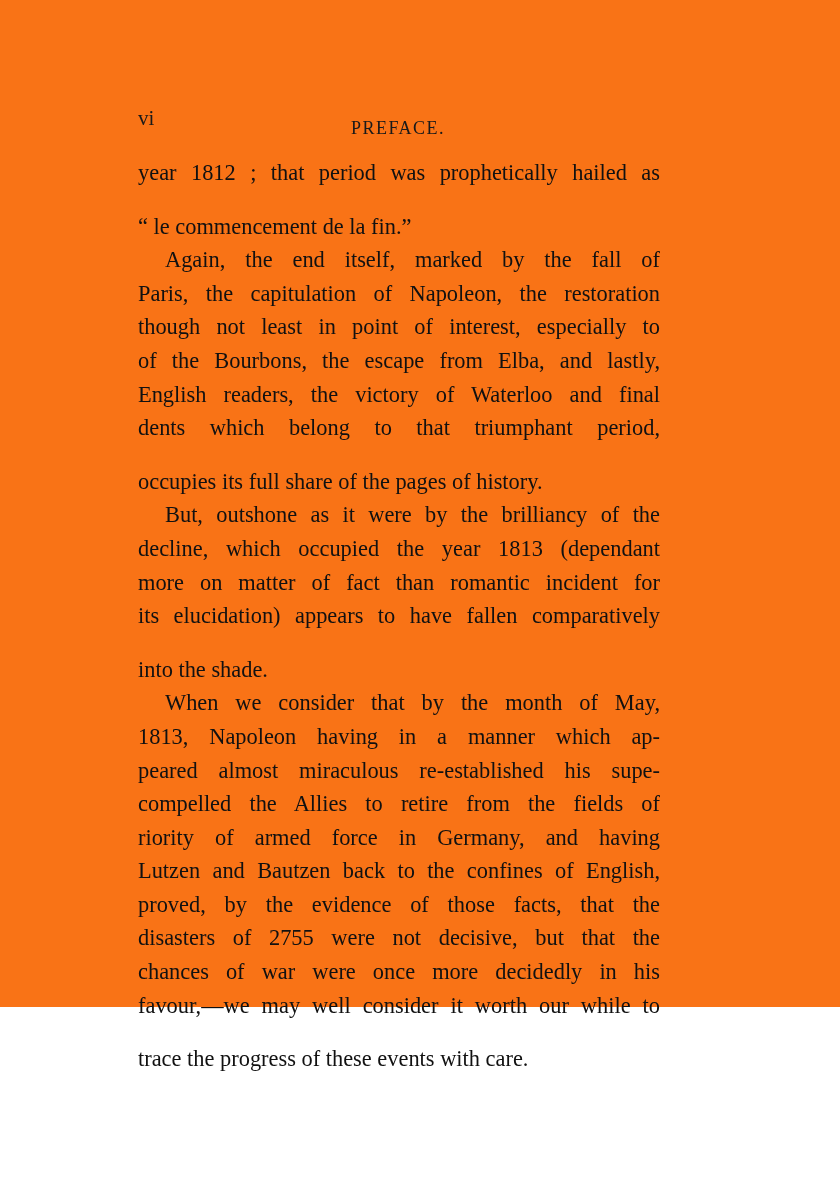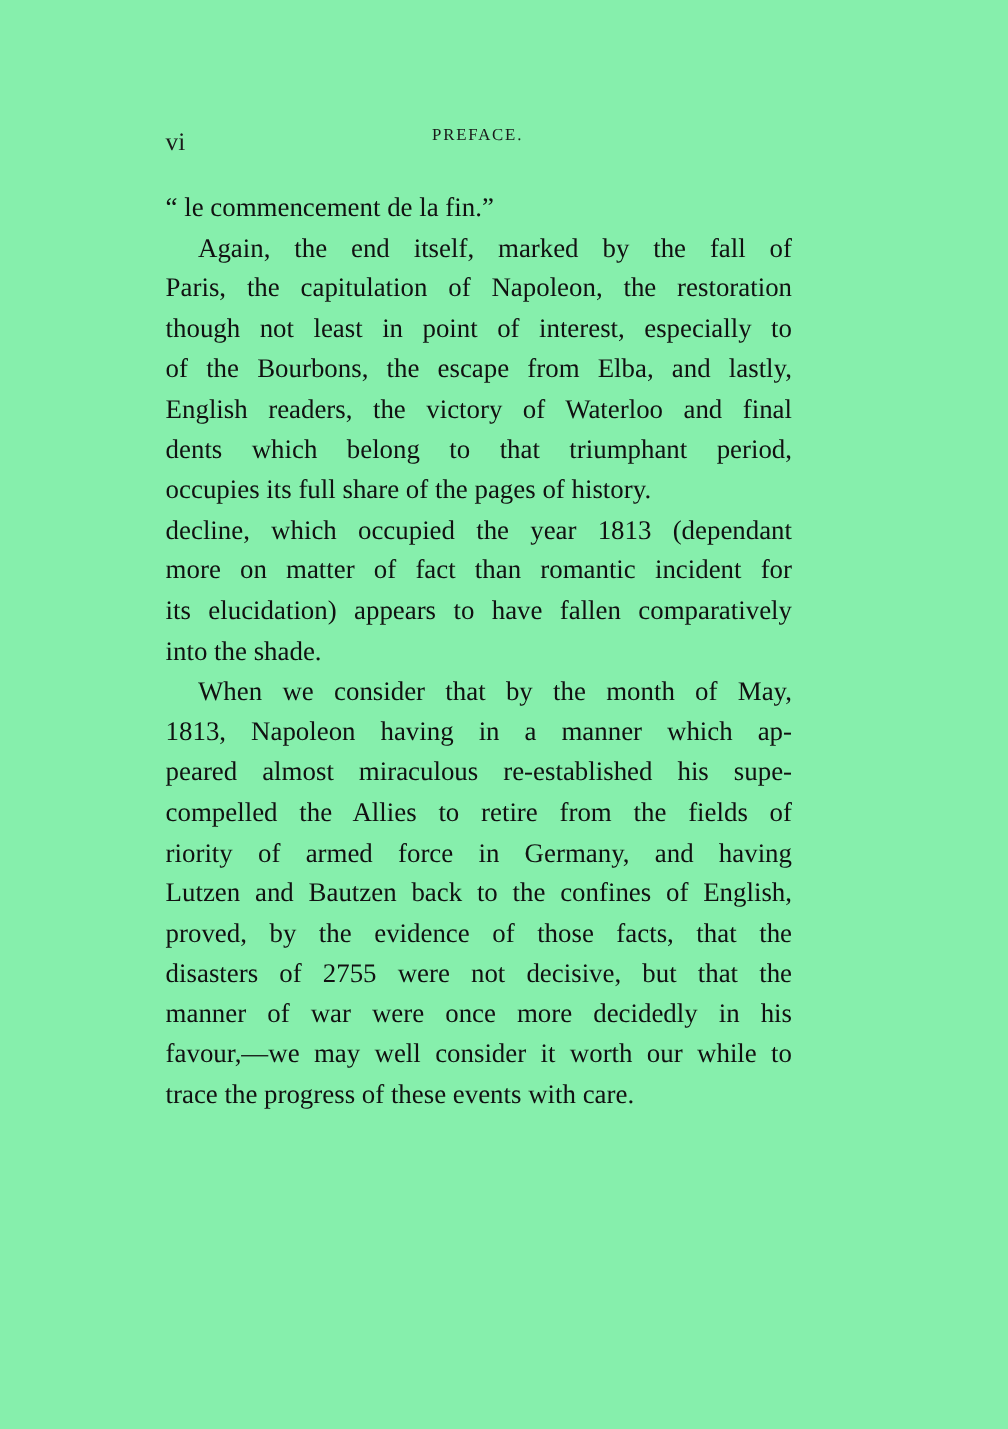--- a/index.html
+++ b/index.html
@@ -11,22 +11,22 @@
       width: 840px;
       height: 1191px;
       position: relative;
       overflow: hidden;
     }
     .page {
       position: absolute;
       left: 0;
       top: 0;
       width: 840px;
-      height: 1191px;
-      background: #86efac;
+      height: 1007px;
+      background: #f97316;
     }
     .running-head {
       position: absolute;
       left: 138px;
       top: 106px;
       width: 520px;
       height: 30px;
       font-family: "DejaVu Serif", "Liberation Serif", serif;
       color: #1a1a1a;
     }
@@ -35,22 +35,22 @@
       left: 0;
       top: 0;
       font-size: 21px;
       font-family: "Liberation Serif", serif;
     }
     .header-title {
       position: absolute;
       left: 0;
       width: 520px;
       text-align: center;
-      top: 0;
-      font-size: 14px;
+      top: 12px;
+      font-size: 18px;
       letter-spacing: 1.5px;
       font-family: "Liberation Serif", serif;
     }
     .body-text {
       position: absolute;
       left: 138px;
       top: 156px;
       width: 522px;
       font-family: "Liberation Serif", "DejaVu Serif", serif;
       font-size: 22.4px;
@@ -62,48 +62,51 @@
       line-height: 33.6px;
       white-space: nowrap;
       text-align: justify;
       text-align-last: justify;
     }
     .line.indent {
       padding-left: 27px;
     }
     .line.last {
       text-align-last: left;
+      margin-top: 20px;
     }
   </style>
 </head>
 <body>
 
 <div class="page">
   <div class="running-head">
     <span class="page-number">vi</span>
     <span class="header-title">PREFACE.</span>
   </div>
   <div class="body-text" id="body-text">
+      <span class="line">year 1812 ; that period was prophetically hailed as</span>
       <span class="line last">“ le commencement de la fin.”</span>
       <span class="line indent">Again, the end itself, marked by the fall of</span>
       <span class="line">Paris, the capitulation of Napoleon, the restoration</span>
       <span class="line">though not least in point of interest, especially to</span>
       <span class="line">of the Bourbons, the escape from Elba, and lastly,</span>
       <span class="line">English readers, the victory of Waterloo and final</span>
       <span class="line">dents which belong to that triumphant period,</span>
       <span class="line last">occupies its full share of the pages of history.</span>
+      <span class="line indent">But, outshone as it were by the brilliancy of the</span>
       <span class="line">decline, which occupied the year 1813 (dependant</span>
       <span class="line">more on matter of fact than romantic incident for</span>
       <span class="line">its elucidation) appears to have fallen comparatively</span>
       <span class="line last">into the shade.</span>
       <span class="line indent">When we consider that by the month of May,</span>
       <span class="line">1813, Napoleon having in a manner which ap-</span>
       <span class="line">peared almost miraculous re-established his supe-</span>
       <span class="line">compelled the Allies to retire from the fields of</span>
       <span class="line">riority of armed force in Germany, and having</span>
       <span class="line">Lutzen and Bautzen back to the confines of English,</span>
       <span class="line">proved, by the evidence of those facts, that the</span>
       <span class="line">disasters of 2755 were not decisive, but that the</span>
-      <span class="line">manner of war were once more decidedly in his</span>
+      <span class="line">chances of war were once more decidedly in his</span>
       <span class="line">favour,—we may well consider it worth our while to</span>
       <span class="line last">trace the progress of these events with care.</span>
     </div>
 </div>
 
 </body></html>

